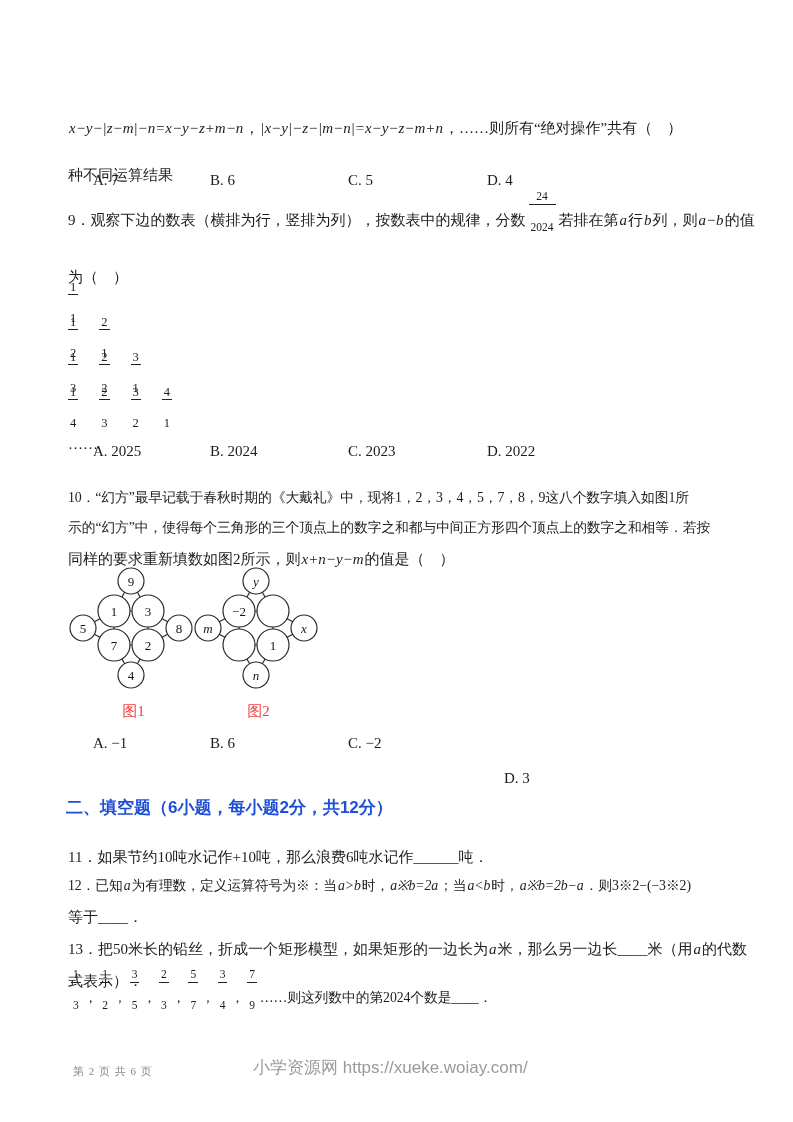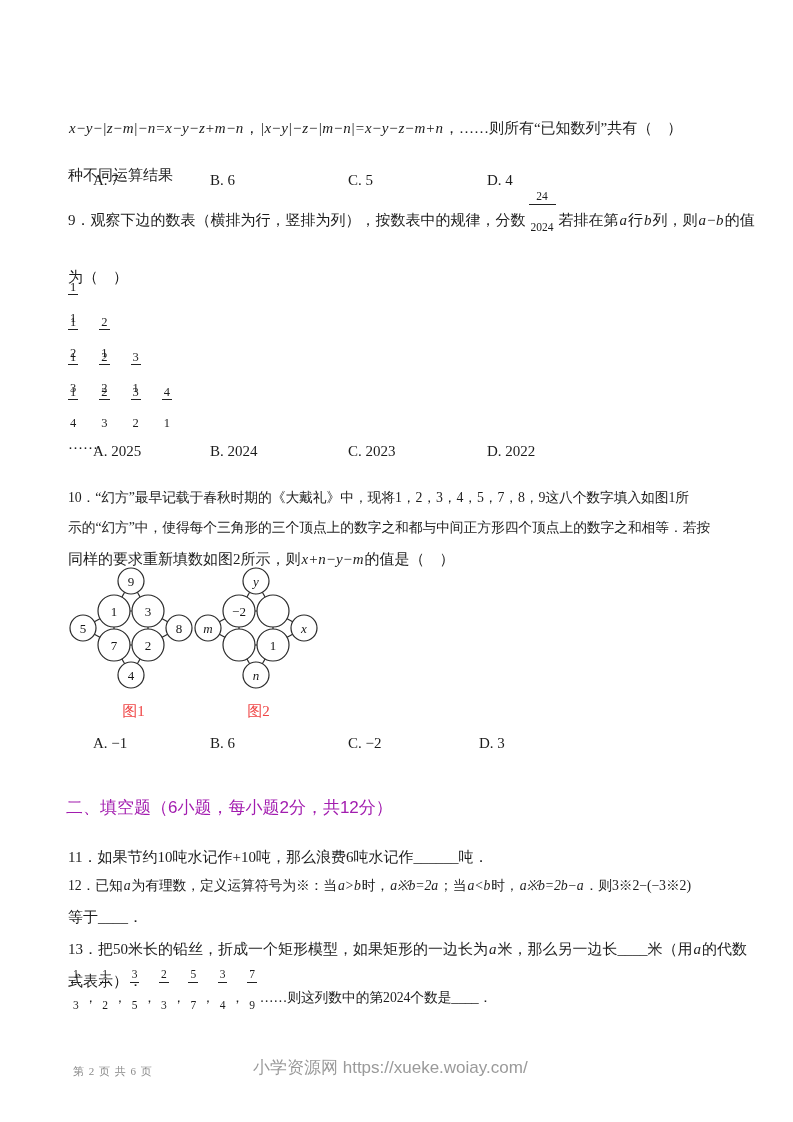--- a/index.html
+++ b/index.html
@@ -14,37 +14,37 @@
   .math{font-style:italic;padding:0 1px;}
   .frac{display:inline-flex;flex-direction:column;align-items:center;
         font-size:11.5px;line-height:1.15;margin:0 3px;vertical-align:middle;}
   .frac .num{padding:0 2px;}
   .frac .den{border-top:1px solid #222;padding:16px 2px;}
   .fracrow{position:absolute;left:68px;display:flex;align-items:center;}
   .fracrow .frac{margin:0 21px 0 0;font-size:12.5px;}
   .opts{position:absolute;left:68px;width:680px;height:22px;}
   .opts span{position:absolute;top:0;font-size:15px;white-space:nowrap;}
   .hdr{position:absolute;left:66px;font-family:"Liberation Sans","DejaVu Sans",sans-serif;
-       font-weight:normal;font-size:17px;color:#a21caf;}
+       font-weight:bold;font-size:17px;color:#1d4ed8;}
   .fig{position:absolute;width:135px;top:563px;}
   .fig svg{display:block;}
   .fig .flabel{text-align:center;font-size:15px;margin-top:9px;color:#ef4444;}
   svg circle{fill:#ffffff;stroke:#2b2b2b;stroke-width:1.2;}
   svg line{stroke:#2b2b2b;stroke-width:1.2;}
   svg text{font-size:13px;fill:#161616;text-anchor:middle;dominant-baseline:central;
            font-family:"Liberation Serif","DejaVu Serif",serif;}
   svg text.it{font-style:italic;}
   .footer-left{position:absolute;left:73px;top:1064px;font-size:11px;color:#8a8a8a;letter-spacing:1px;}
   .footer-center{position:absolute;left:253px;top:1056px;font-size:17px;color:#9a9a9a;
        font-family:"Liberation Sans","DejaVu Sans",sans-serif;}
 </style>
 </head>
 <body>
 
-<p class="ln" style="top:102px"><span class="math">x−y−|z−m|−n=x−y−z+m−n</span><span>，</span><span class="math">|x−y|−z−|m−n|=x−y−z−m+n</span><span>，……则所有“已知数列”共有（　）</span></p>
+<p class="ln" style="top:102px"><span class="math">x−y−|z−m|−n=x−y−z+m−n</span><span>，</span><span class="math">|x−y|−z−|m−n|=x−y−z−m+n</span><span>，……则所有“绝对操作”共有（　）</span></p>
 <p class="ln" style="top:149px"><span>种不同运算结果</span></p>
 <div class="opts" style="top:172px">
     <span style="left: 25px;">A. 7</span>
     <span style="left: 142px;">B. 6</span>
     <span style="left: 280px;">C. 5</span>
     <span style="left: 419px;">D. 4</span>
   </div>
 
 <div class="ln fx" style="top:200px;height:40px">
     <span>9．观察下边的数表（横排为行，竖排为列），按数表中的规律，分数</span>
@@ -222,21 +222,21 @@
         <text class="it" x="65" y="112">n</text>
       </g>
   </svg>
   <div class="flabel">图2</div>
 </div>
 
 <div class="opts" style="top:735px">
     <span style="left: 25px;">A. −1</span>
     <span style="left: 142px;">B. 6</span>
     <span style="left: 280px;">C. −2</span>
-    <span style="left: 411px;">D. 3</span>
+    <span style="left: 436px; margin-top: 35px;">D. 3</span>
   </div>
 
 <h2 class="hdr" style="top:796px;margin:0">二、填空题（6小题，每小题2分，共12分）</h2>
 
 <p class="ln" style="top:831px"><span>11．如果节约10吨水记作+10吨，那么浪费6吨水记作______吨．</span></p>
 <p class="ln tight" style="top:861px"><span>12．已知</span><span class="math">a</span><span>为有理数，定义运算符号为※：当</span><span class="math">a&gt;b</span><span>时，</span><span class="math">a※b=2a</span><span>；当</span><span class="math">a&lt;b</span><span>时，</span><span class="math">a※b=2b−a</span><span>．则3※2−(−3※2)</span></p>
 <p class="ln" style="top:891px"><span>等于____．</span></p>
 <p class="ln" style="top:923px"><span>13．把50米长的铅丝，折成一个矩形模型，如果矩形的一边长为</span><span class="math">a</span><span>米，那么另一边长____米（用</span><span class="math">a</span><span>的代数</span></p>
 <p class="ln" style="top:955px"><span>式表示）．</span></p>
 <div class="ln fx tight" style="top:978px;height:40px">

